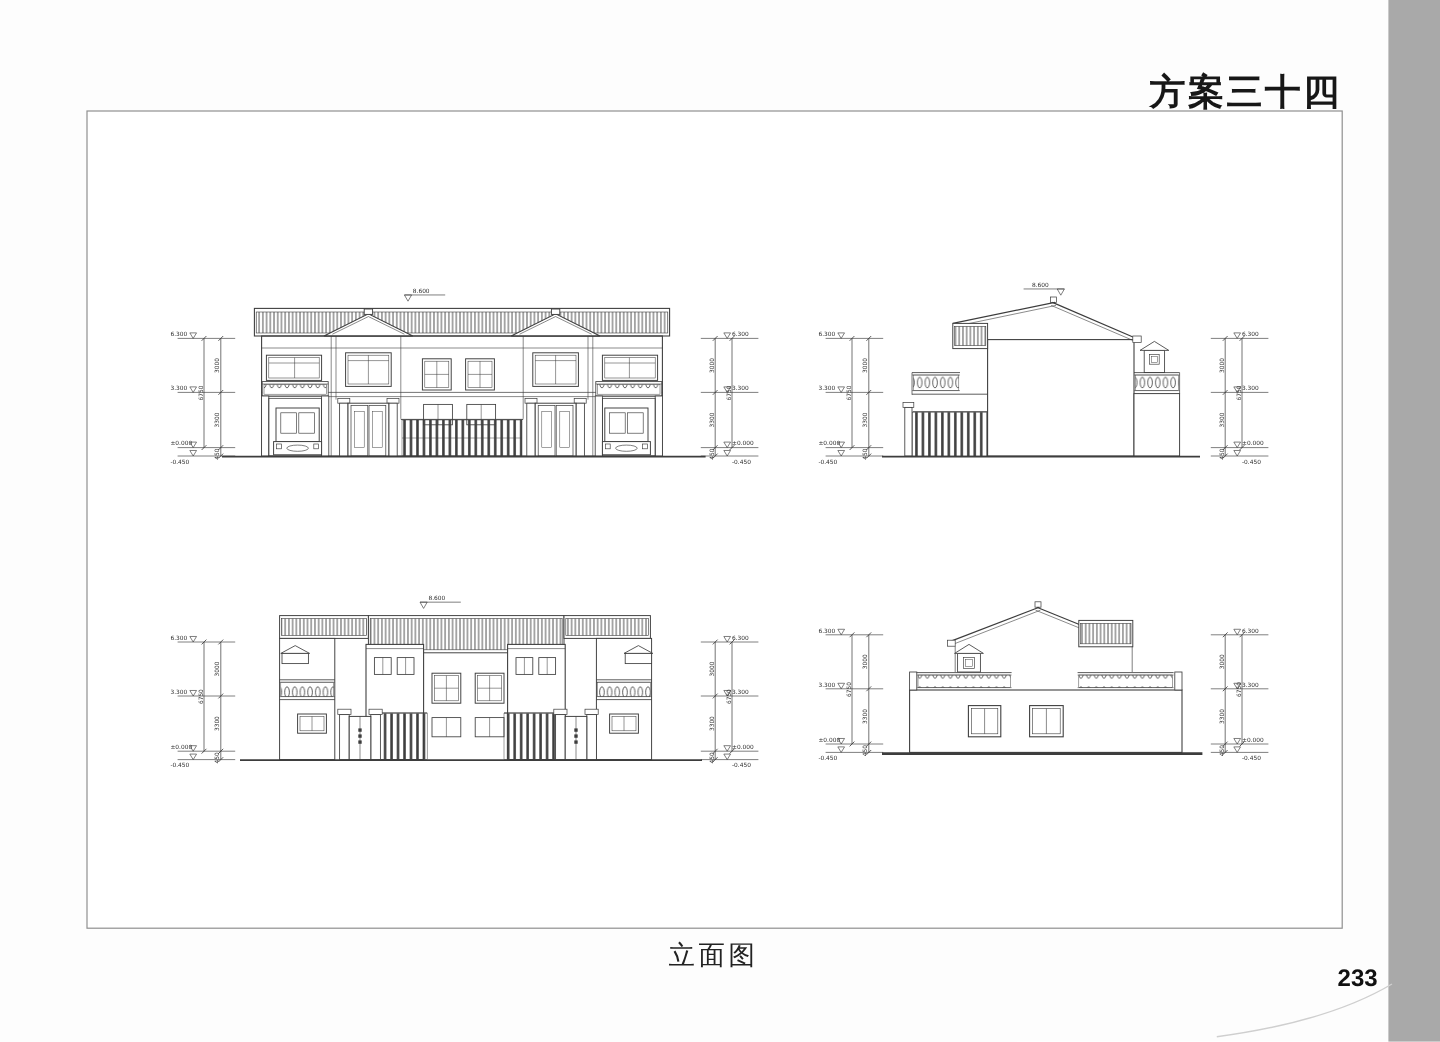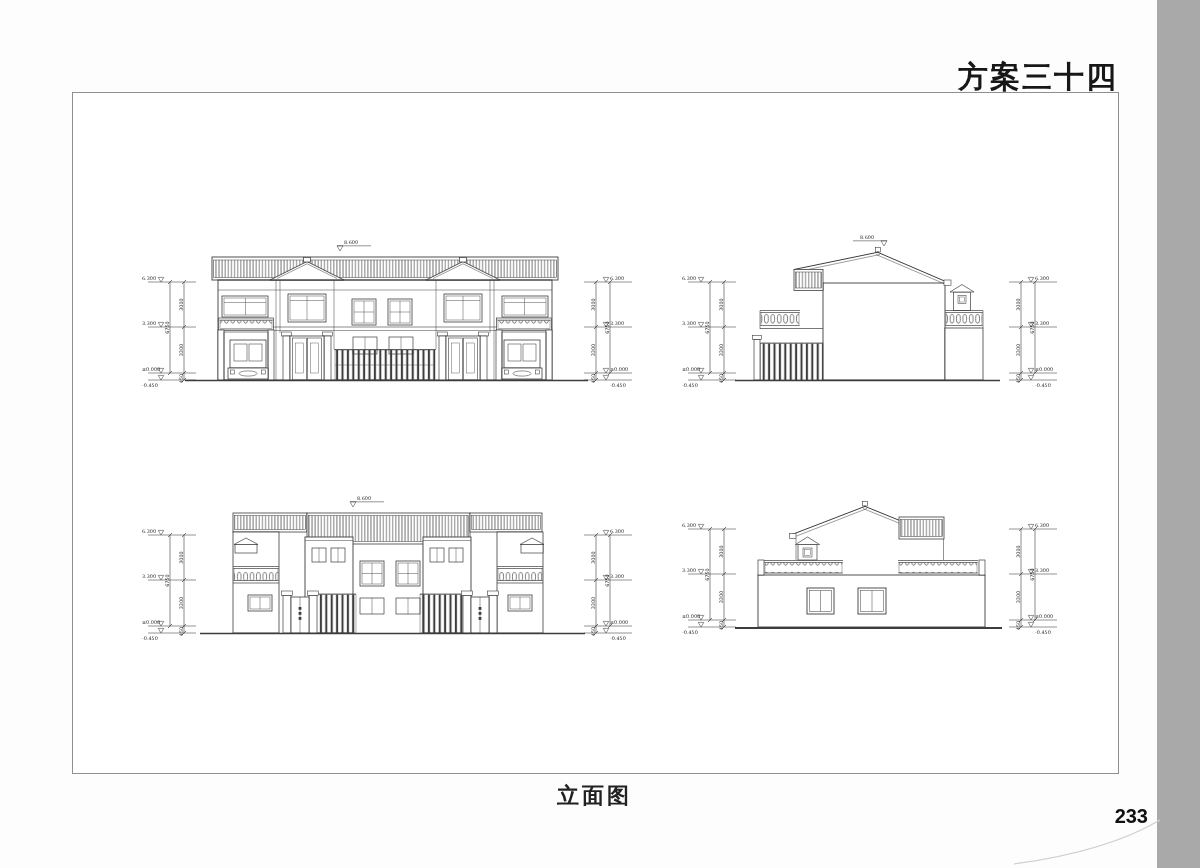--- a/index.html
+++ b/index.html
@@ -1,21 +1,21 @@
 <!DOCTYPE html>
 <html><head>
 <meta charset="utf-8">
 <style>
   html,body{margin:0;padding:0}
   body{width:1200px;height:868px;position:relative;background:#fdfdfd;overflow:hidden;
        font-family:"Liberation Sans","DejaVu Sans",sans-serif;color:#1c1c1c}
   .gray-band{position:absolute;right:0;top:0;width:43px;height:868px;background:#a9a9a9}
   .title{position:absolute;top:57px;right:82px;font-size:30px;font-weight:bold;letter-spacing:2px;color:#171717}
   .frame{position:absolute;left:72px;top:92px;width:1045px;height:680px;border:1px solid #8f8f8f;background:#fff}
-  .caption{position:absolute;left:72px;top:781px;width:1045px;text-align:center;font-size:22px;font-weight:700;letter-spacing:3px;color:#222}
+  .caption{position:absolute;left:72px;top:781px;width:1045px;text-align:center;font-size:22px;font-weight:400;letter-spacing:3px;color:#222}
   .pagenum{position:absolute;top:805px;right:52px;font-size:20px;font-weight:bold;color:#111}
   svg.elev{position:absolute;overflow:visible}
   #elevA{left:140px;top:233px}
   #elevB{left:680px;top:233px}
   #elevC{left:140px;top:491px}
   #elevD{left:680px;top:491px}
   #curl{position:absolute;left:1008px;top:800px}
   .dimtext{font-family:"DejaVu Sans",sans-serif;font-size:4.9px;fill:#2e2e2e;stroke:none}
 </style>
 </head>

